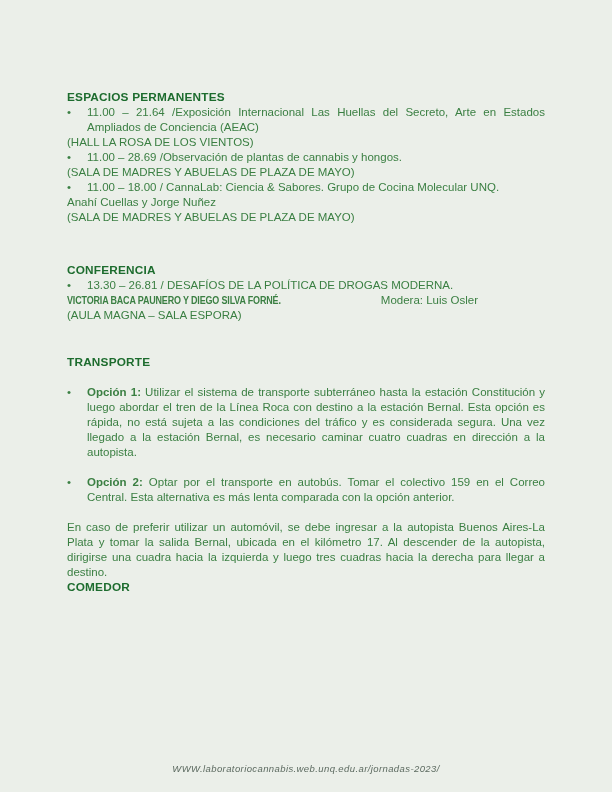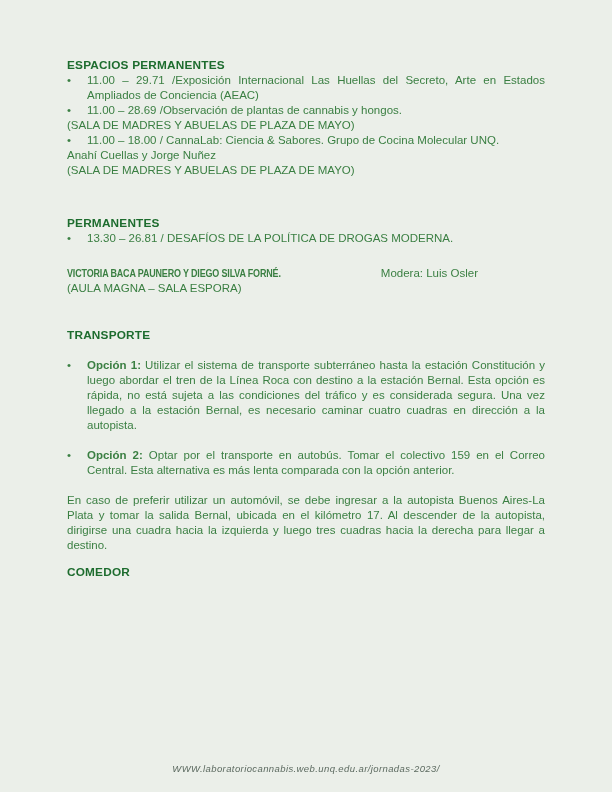--- a/index.html
+++ b/index.html
@@ -13,21 +13,21 @@
     background:#d7d7d7;
     font-family:"Liberation Sans", sans-serif;
   }
   .page{
     position:relative;
     width:612px;
     height:792px;
     margin:0 auto;
     background:var(--bg);
     box-sizing:border-box;
-    padding:58px 67px 0 67px;
+    padding:90px 67px 0 67px;
     color:var(--body);
     font-size:11.5px;
     line-height:15px;
     overflow:hidden;
   }
   h2{
     margin:0;
     font-size:11.8px;
     line-height:15px;
     font-weight:700;
@@ -36,36 +36,36 @@
   }
   .line{margin:0;}
   .bullet{display:flex;}
   .dot{flex:0 0 20px;width:20px;}
   .btext{flex:1;text-align:justify;}
   .btext.nj{text-align:left;}
   .b{font-weight:700;}
   .sec-conferencia{margin-top:38px;}
   .sec-transporte{margin-top:32px;}
   .gap{height:15px;}
-  .names-row{display:flex;align-items:baseline;margin-top:20px;}
+  .names-row{display:flex;align-items:baseline;}
   .speakers{
     display:inline-block;
     transform:scaleX(.78);
     transform-origin:left center;
     font-weight:700;
     letter-spacing:-.2px;
     white-space:nowrap;
   }
   .modera{
     margin-left:auto;
     margin-right:67px;
     white-space:nowrap;
   }
   .just{text-align:justify;}
-  .sec-comedor{margin-top:12px;}
+  .sec-comedor{margin-top:0;}
   .footer{
     position:absolute;
     left:0;
     bottom:16px;
     width:100%;
     text-align:center;
     font-size:9.5px;
     font-style:italic;
     letter-spacing:.4px;
     color:var(--footer);
@@ -74,39 +74,40 @@
 </head>
 <body>
 
 <div class="page">
 
   <section class="sec-espacios">
     <h2>ESPACIOS PERMANENTES</h2>
 
     <div class="bullet">
       <span class="dot">•</span>
-      <span class="btext just">11.00 – 29.71 /Exposición Internacional Las Huellas del Secreto, Arte en Estados Ampliados de Conciencia (AEAC)</span>
+      <span class="btext just">11.00 – 21.64 /Exposición Internacional Las Huellas del Secreto, Arte en Estados Ampliados de Conciencia (AEAC)</span>
     </div>
+    <p class="line">(HALL LA ROSA DE LOS VIENTOS)</p>
 
     <div class="bullet">
       <span class="dot">•</span>
       <span class="btext nj">11.00 – 28.69 /Observación de plantas de cannabis y hongos.</span>
     </div>
     <p class="line">(SALA DE MADRES Y ABUELAS DE PLAZA DE MAYO)</p>
 
     <div class="bullet">
       <span class="dot">•</span>
       <span class="btext nj">11.00 – 18.00 / CannaLab: Ciencia &amp; Sabores. Grupo de Cocina Molecular UNQ.</span>
     </div>
     <p class="line">Anahí Cuellas y Jorge Nuñez</p>
     <p class="line">(SALA DE MADRES Y ABUELAS DE PLAZA DE MAYO)</p>
   </section>
 
   <section class="sec-conferencia">
-    <h2>PERMANENTES</h2>
+    <h2>CONFERENCIA</h2>
 
     <div class="bullet">
       <span class="dot">•</span>
       <span class="btext nj">13.30 – 26.81 / DESAFÍOS DE LA POLÍTICA DE DROGAS MODERNA.</span>
     </div>
 
     <div class="names-row">
       <span class="speakers">VICTORIA BACA PAUNERO Y DIEGO SILVA FORNÉ.</span>
       <span class="modera">Modera: Luis Osler</span>
     </div>

